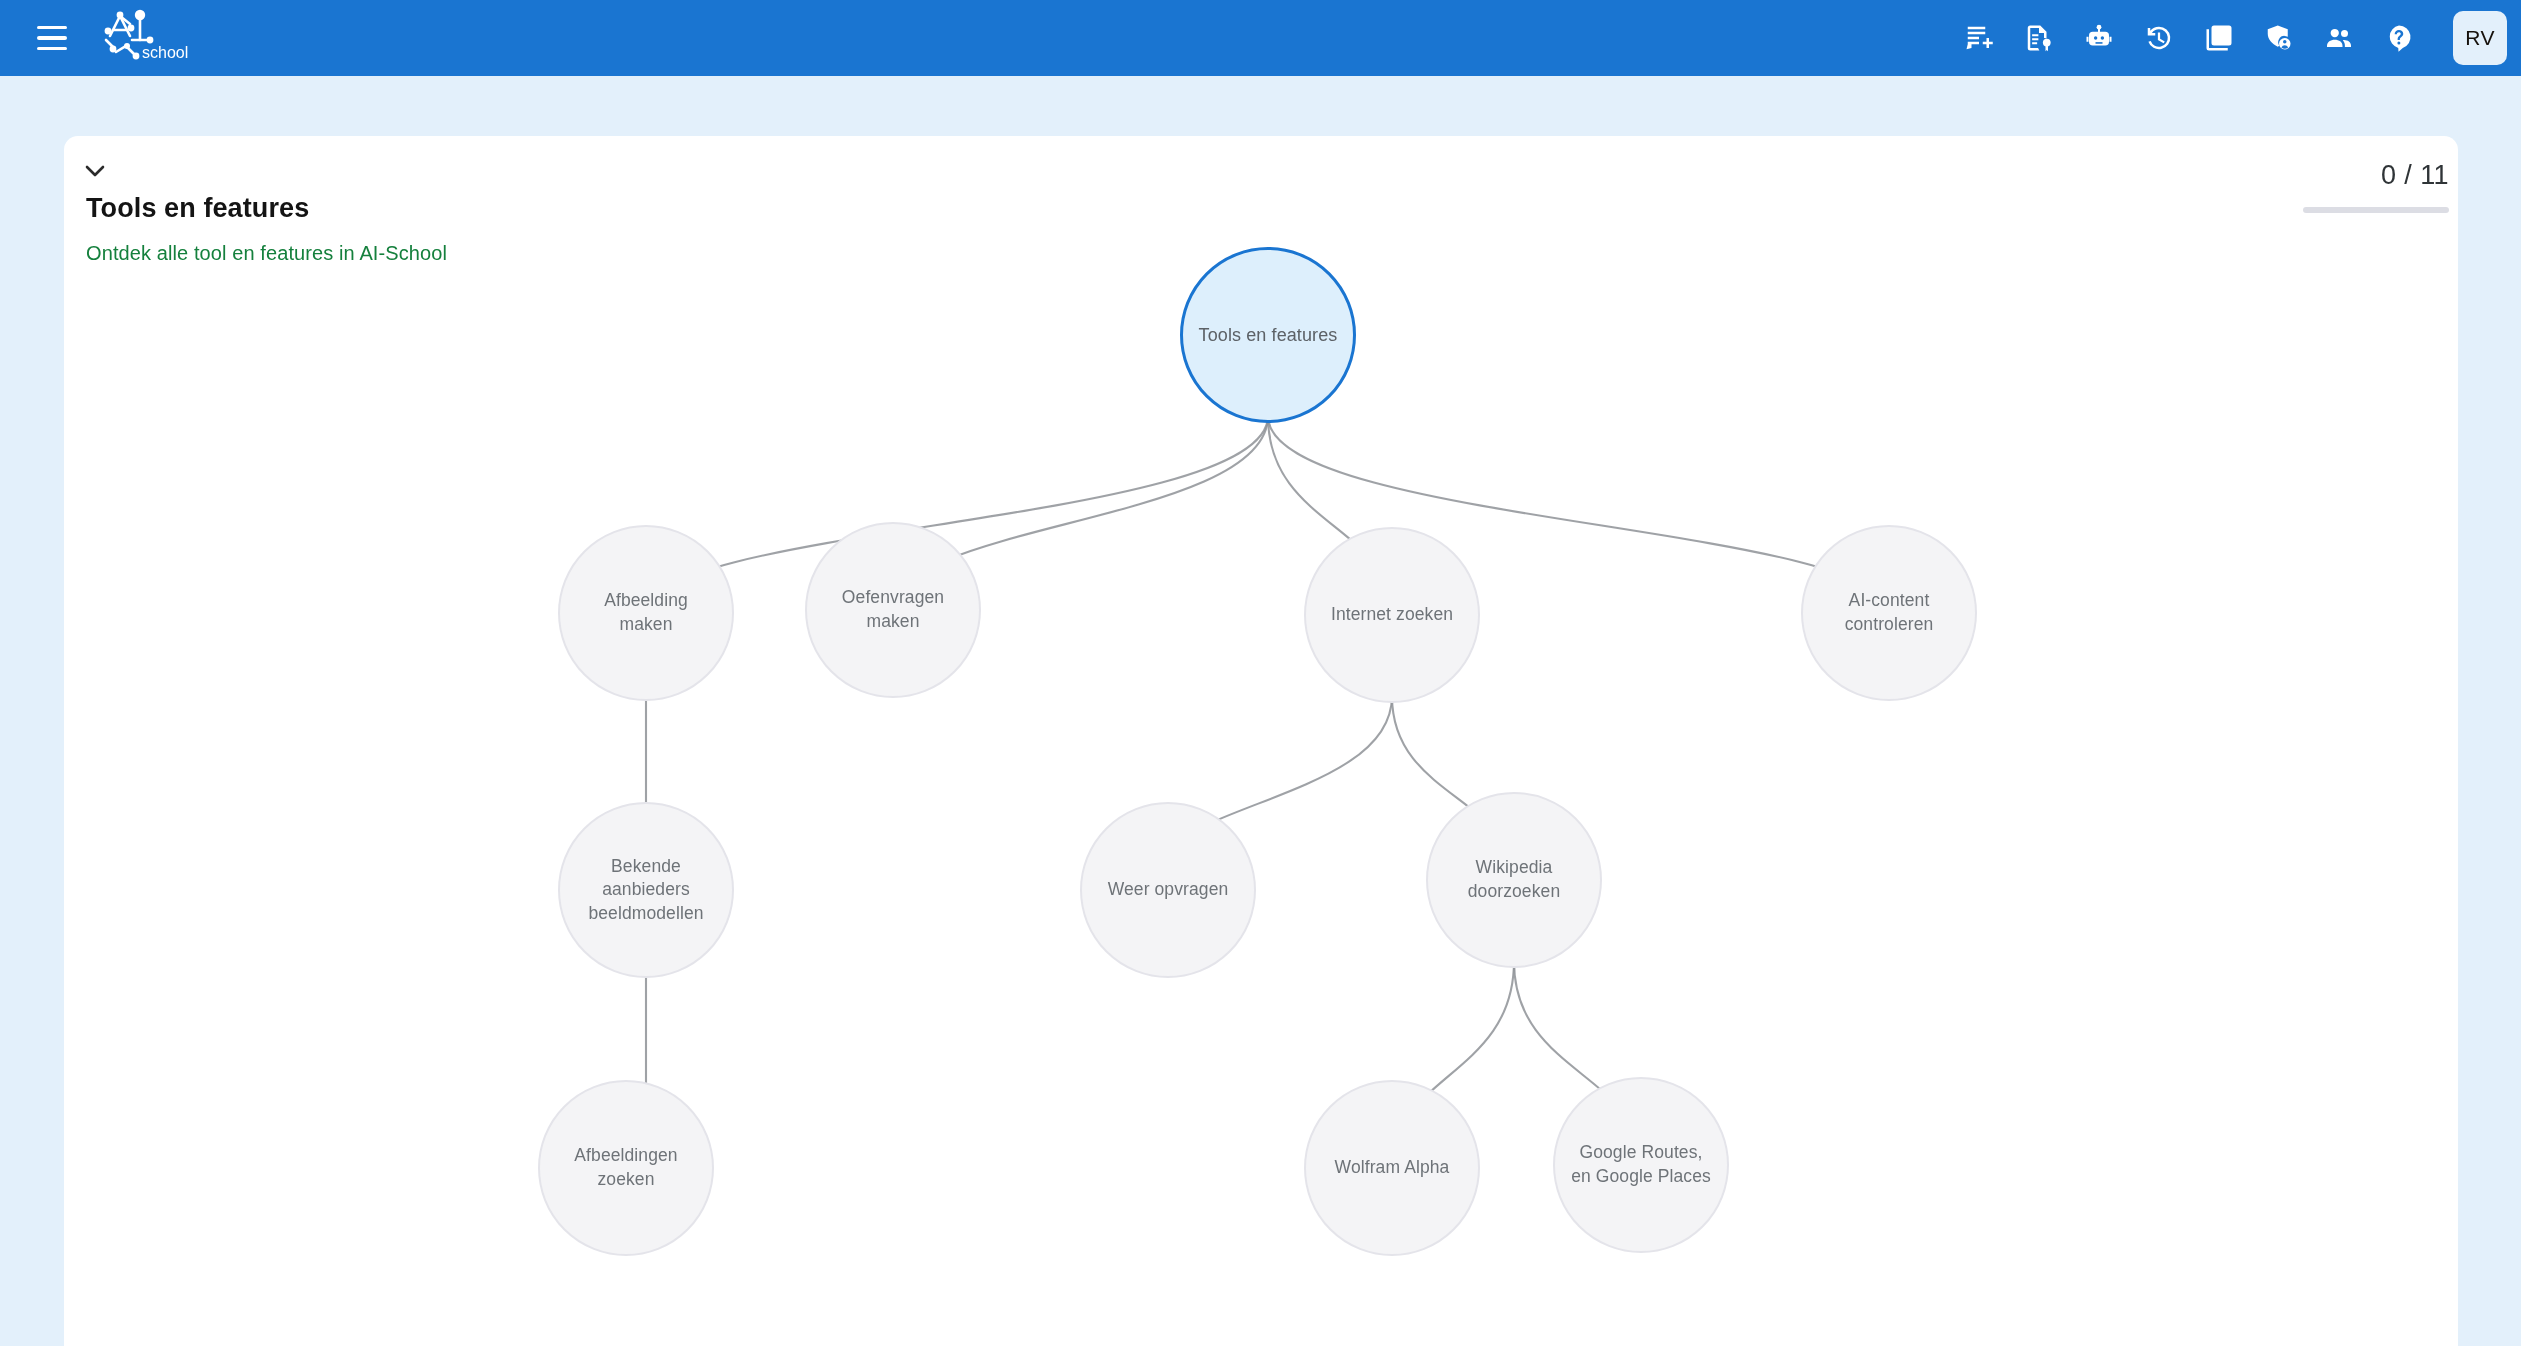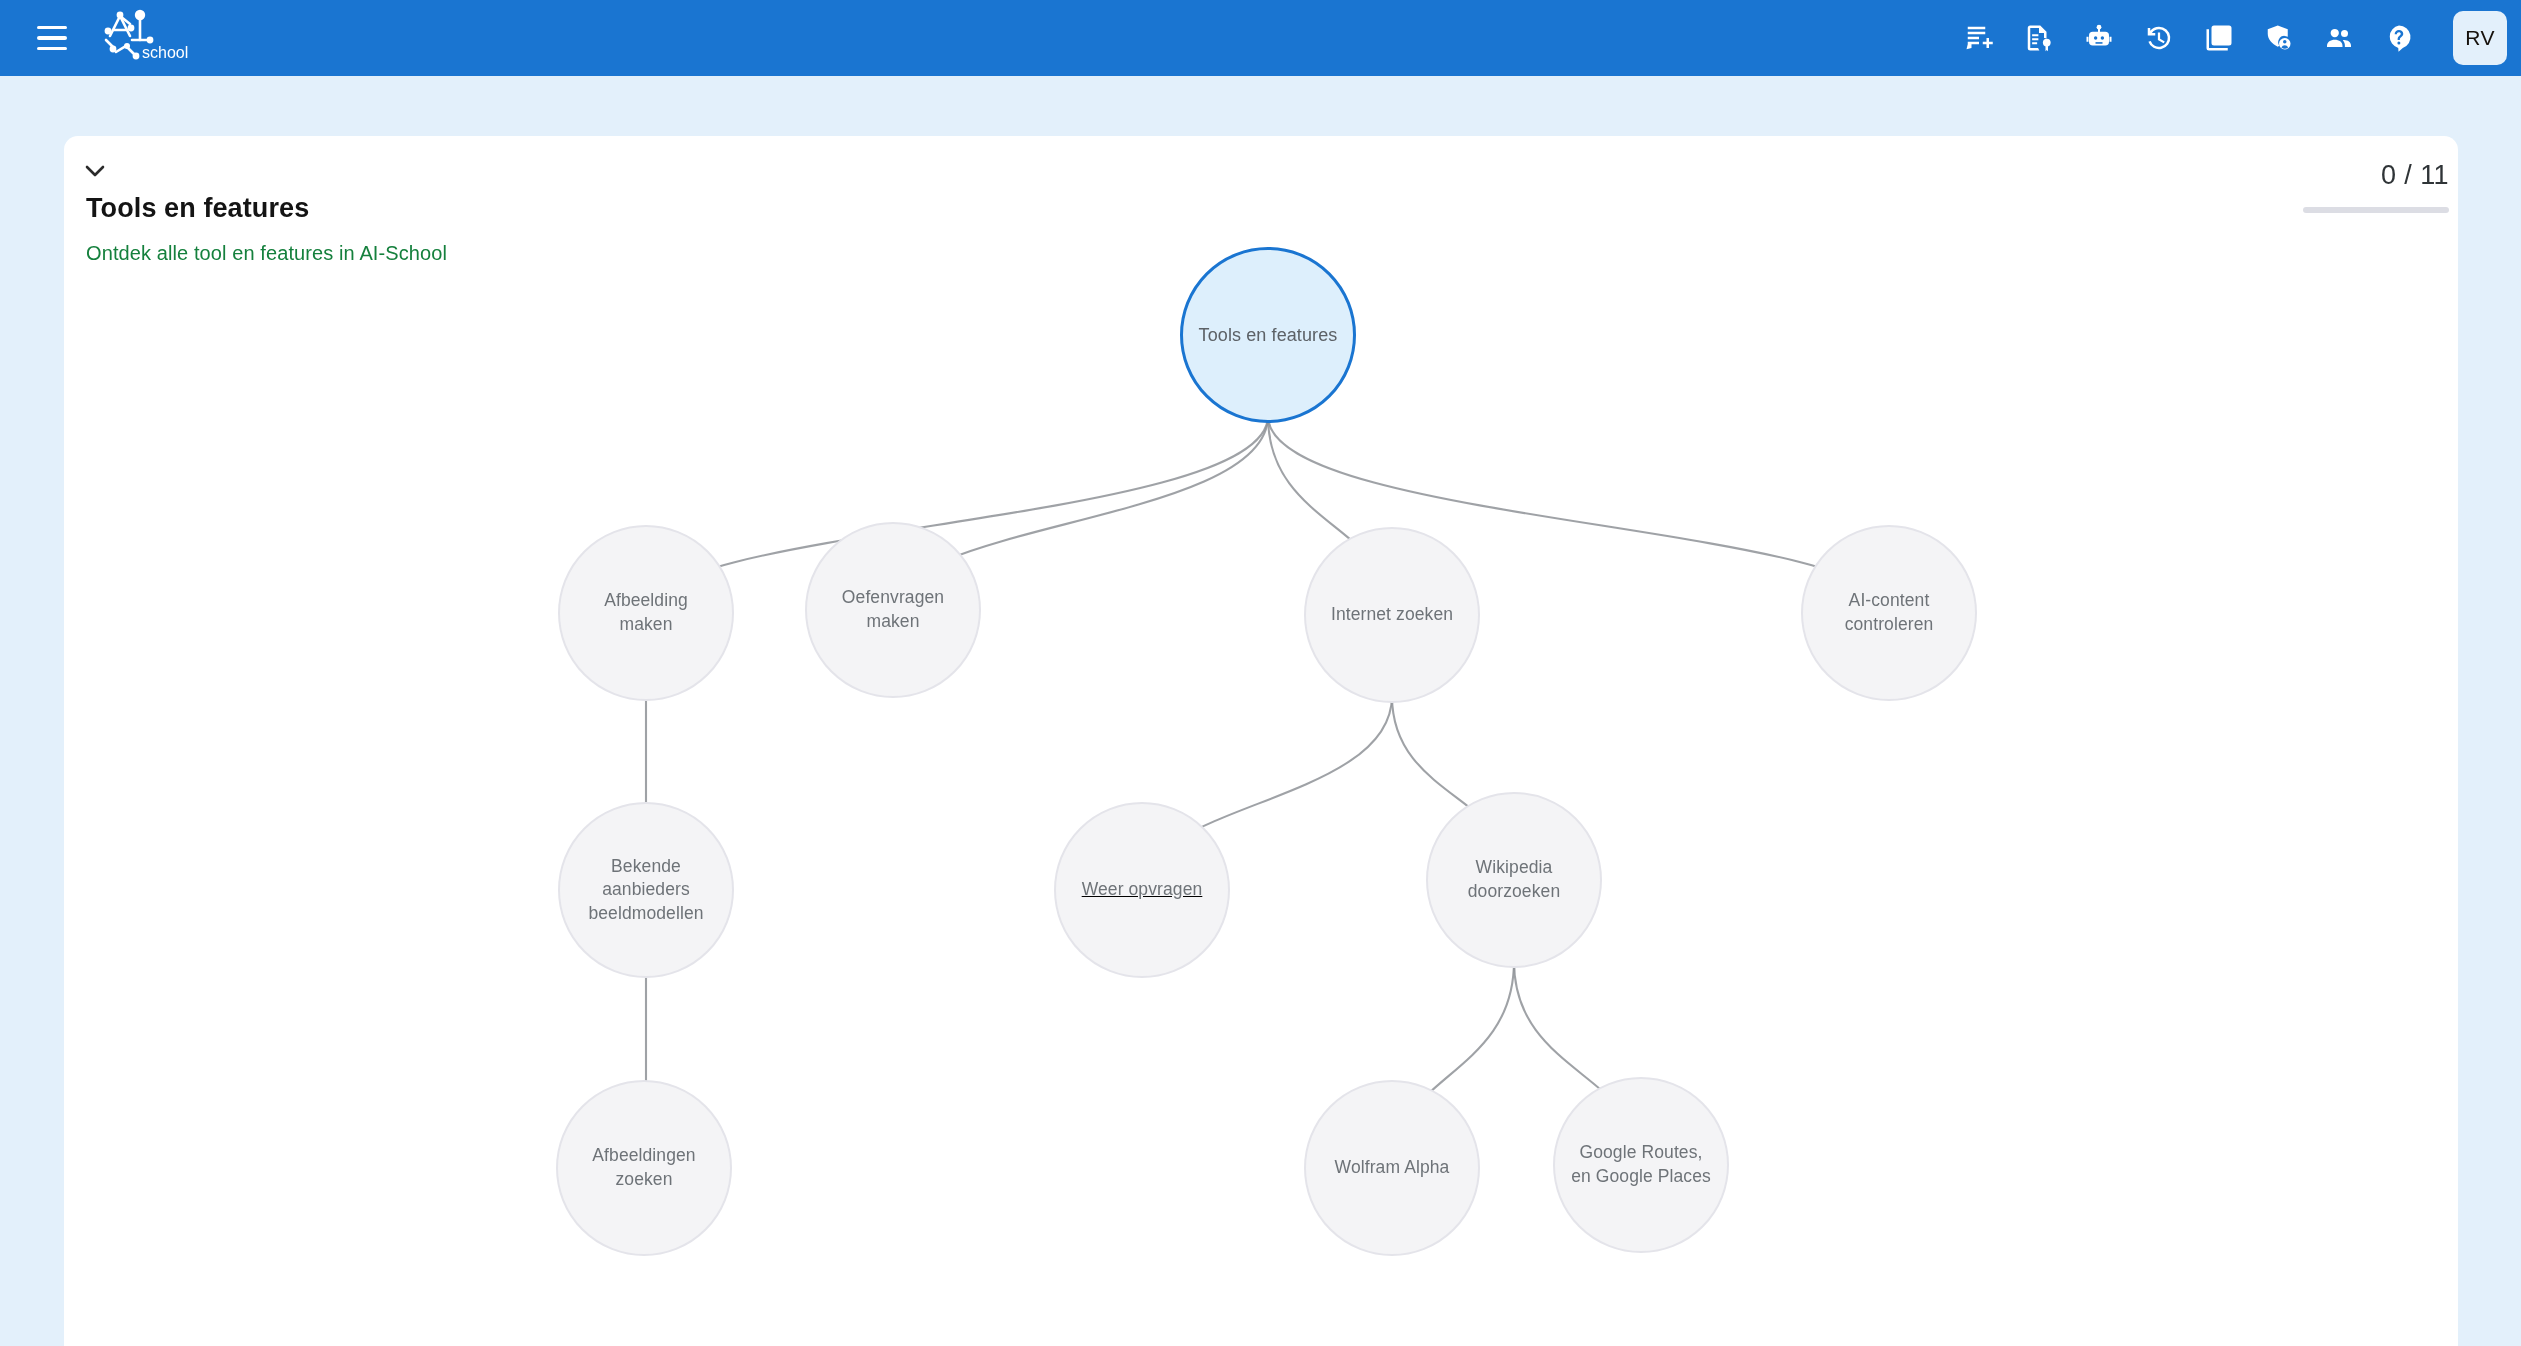--- a/index.html
+++ b/index.html
@@ -237,27 +237,27 @@
         </div>
         <div class="node child" style="left: 1240px; top: 391px; width: 176px; height: 176px;">
           <span class="lbl">Internet zoeken</span>
         </div>
         <div class="node child" style="left: 1737px; top: 389px; width: 176px; height: 176px;">
           <span class="lbl">AI-content<br>controleren</span>
         </div>
         <div class="node child" style="left: 494px; top: 666px; width: 176px; height: 176px;">
           <span class="lbl">Bekende<br>aanbieders<br>beeldmodellen</span>
         </div>
-        <div class="node child" style="left: 990px; top: 666px; width: 176px; height: 176px; text-decoration: underline;">
+        <div class="node child" style="left: 1016px; top: 666px; width: 176px; height: 176px;">
           <span class="lbl">Weer opvragen</span>
         </div>
         <div class="node child" style="left: 1362px; top: 656px; width: 176px; height: 176px;">
           <span class="lbl">Wikipedia<br>doorzoeken</span>
         </div>
-        <div class="node child" style="left: 492px; top: 944px; width: 176px; height: 176px;">
+        <div class="node child" style="left: 474px; top: 944px; width: 176px; height: 176px;">
           <span class="lbl">Afbeeldingen<br>zoeken</span>
         </div>
         <div class="node child" style="left: 1240px; top: 944px; width: 176px; height: 176px;">
           <span class="lbl">Wolfram Alpha</span>
         </div>
         <div class="node child" style="left: 1489px; top: 941px; width: 176px; height: 176px;">
           <span class="lbl">Google Routes,<br>en Google Places</span>
         </div>
       </div>
   </div>

